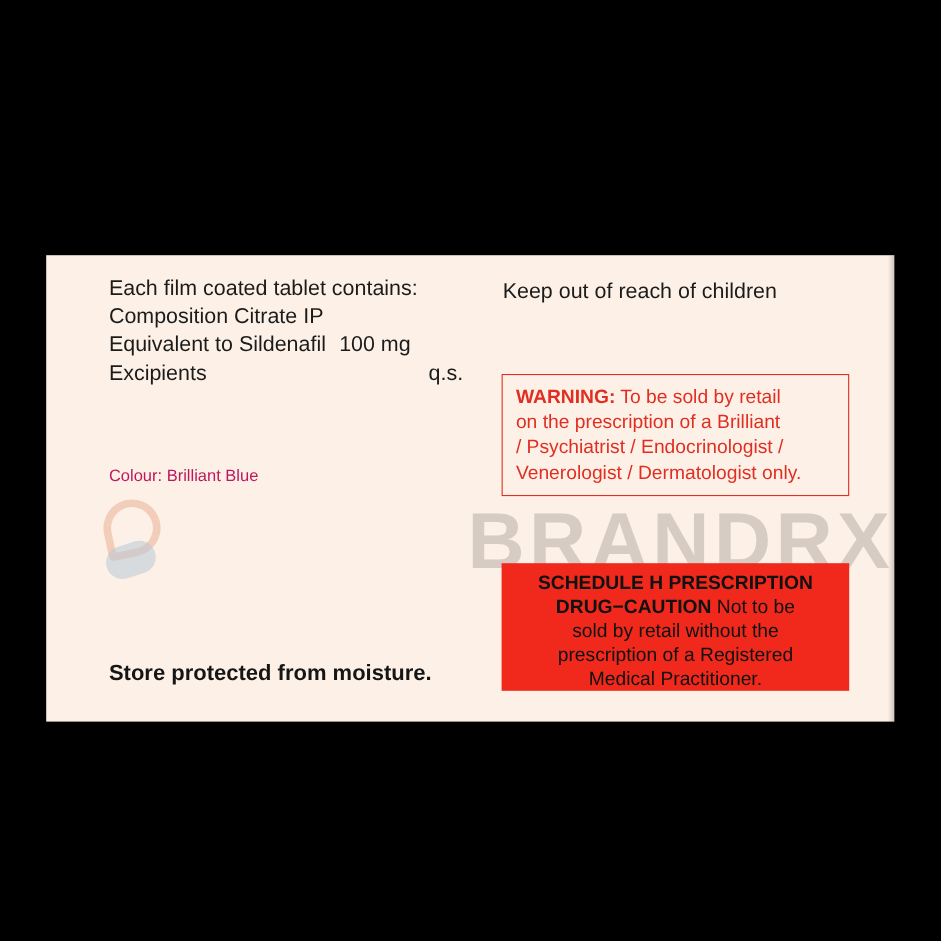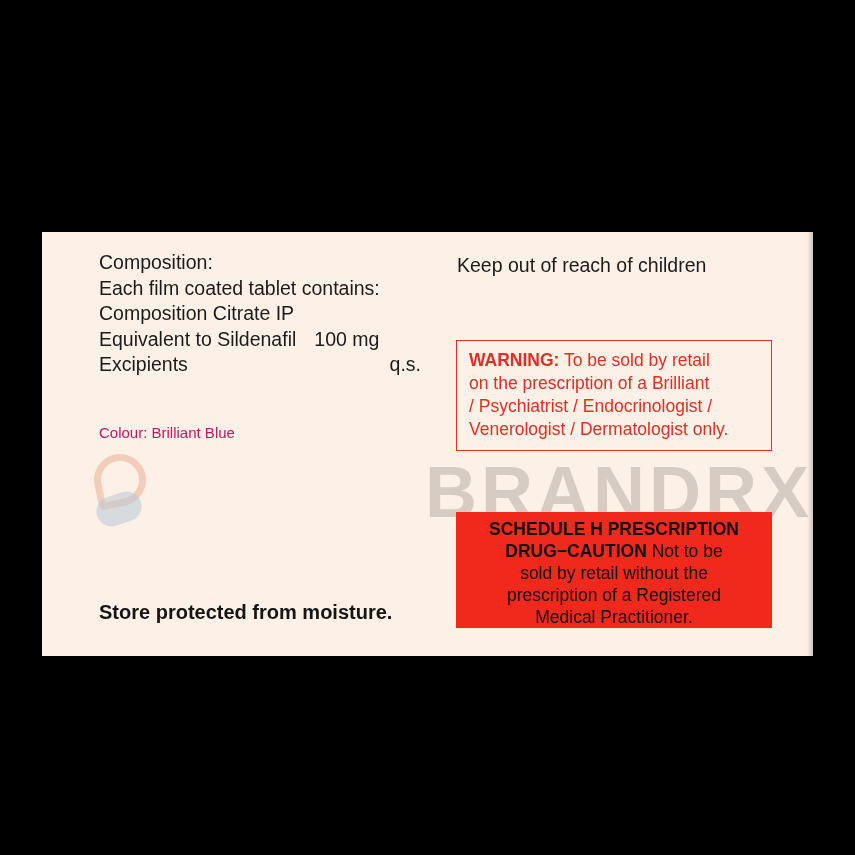--- a/index.html
+++ b/index.html
@@ -90,21 +90,21 @@
     line-height: 25.5px;
     white-space: pre;
   }
   .comp-row {
     display: flex;
     font-size: 19.5px;
     color: #1b1b1b;
     line-height: 25.5px;
   }
   .comp-row .lbl { flex: 0 0 auto; }
-  .comp-row .val { margin-left: 18px; }
+  .comp-row .val { margin-left: 12px; }
   .comp-row .val.qs { margin-left: auto; padding-right: 18px; }
 
   #colour-line {
     position: absolute;
     left: 57px;
     top: 192px;
     font-size: 15px;
     color: #be185d;
   }
 
@@ -191,21 +191,20 @@
     <div class="wm-pill">
       <div class="p1"></div>
       <div class="p2"></div>
     </div>
     <div class="wm-text">BRANDRX</div>
   </div>
 
   <div class="content">
 
     <div id="composition-block">
-      <div class="line">Composition:</div>
       <div class="line">Each film coated tablet contains:</div>
       <div class="line">Composition Citrate IP</div>
       <div class="comp-row">
         <span class="lbl">Equivalent to Sildenafil</span>
         <span class="val">100 mg</span>
       </div>
       <div class="comp-row">
         <span class="lbl">Excipients</span>
         <span class="val qs">q.s.</span>
       </div>

